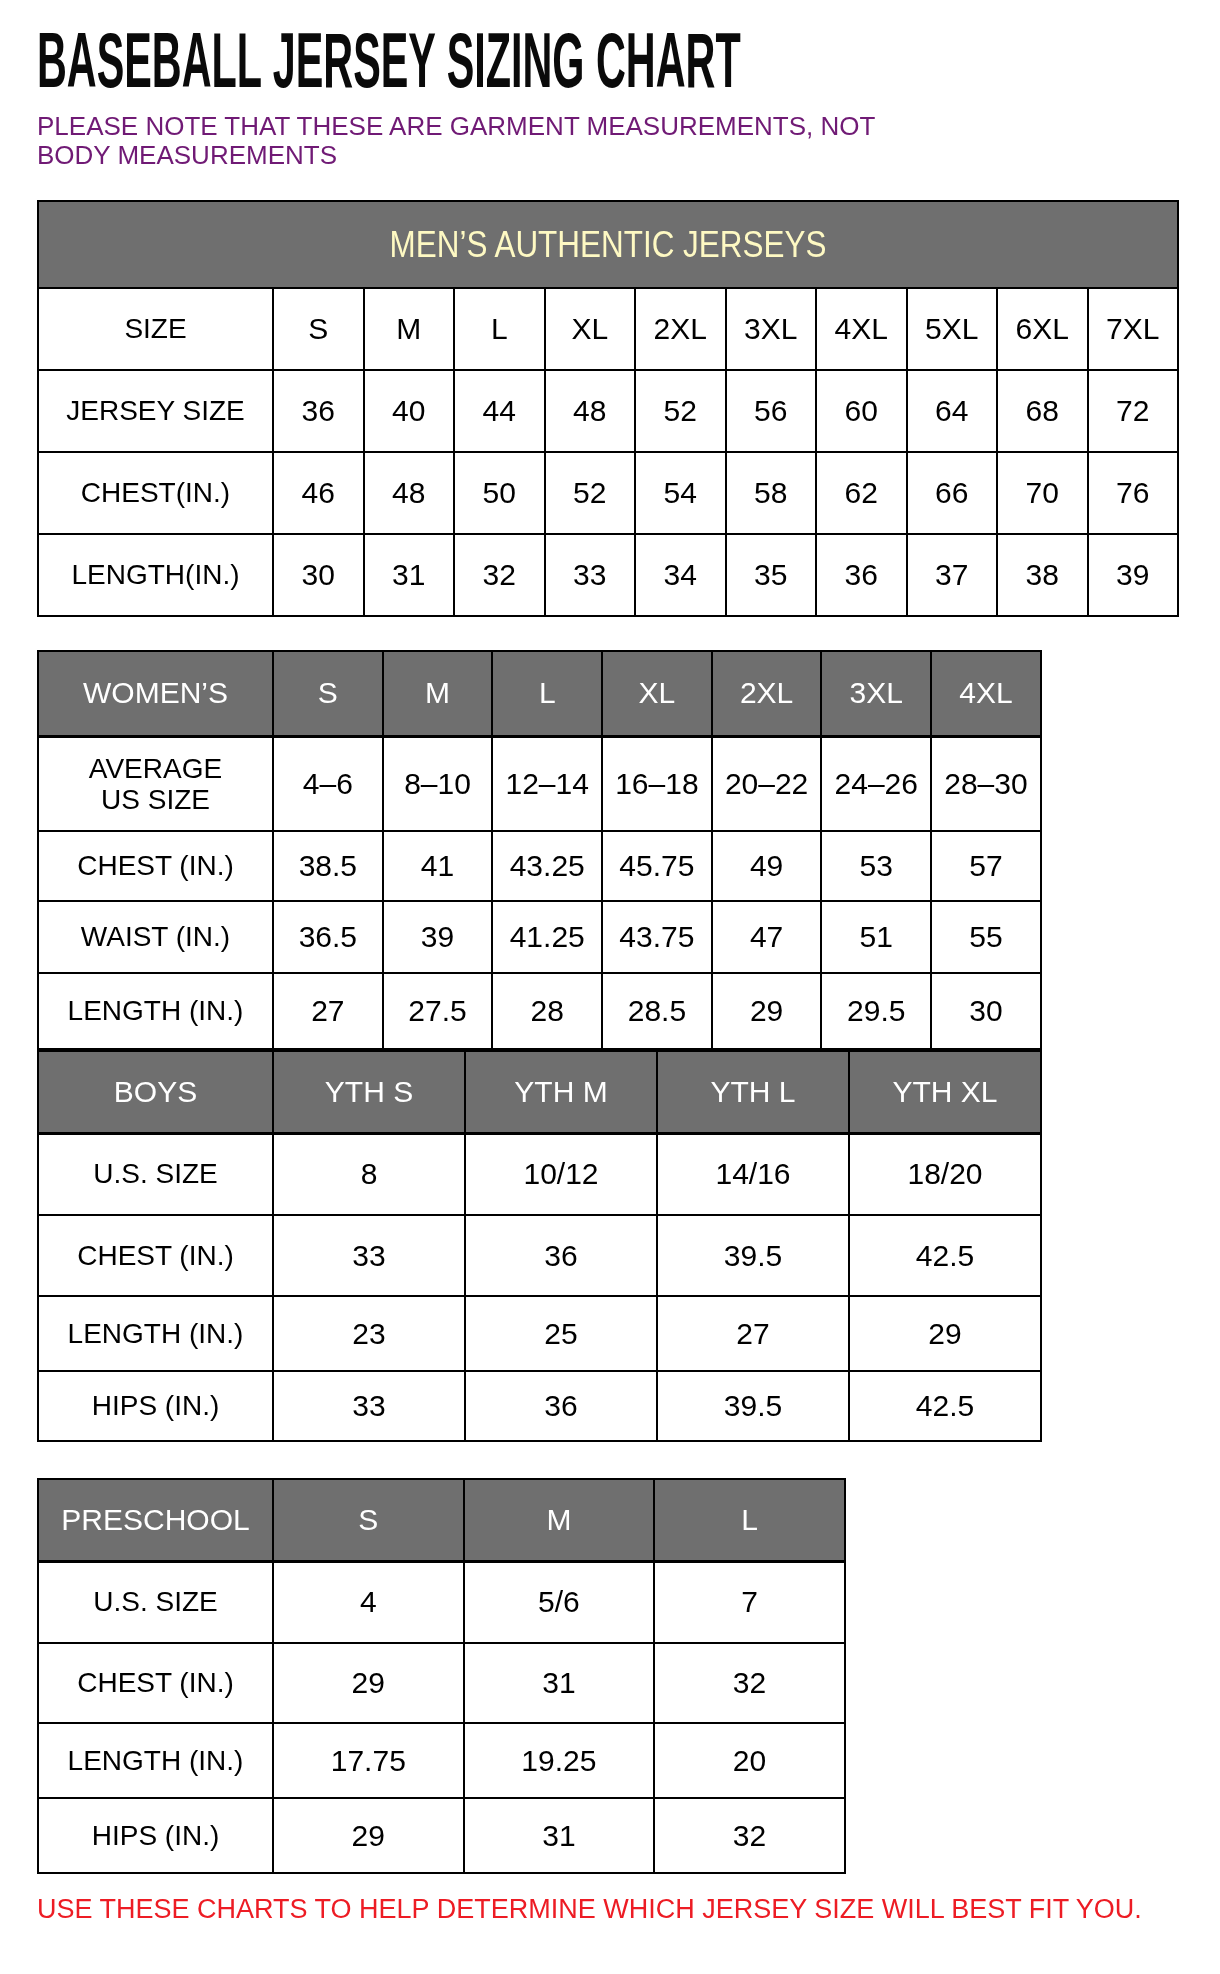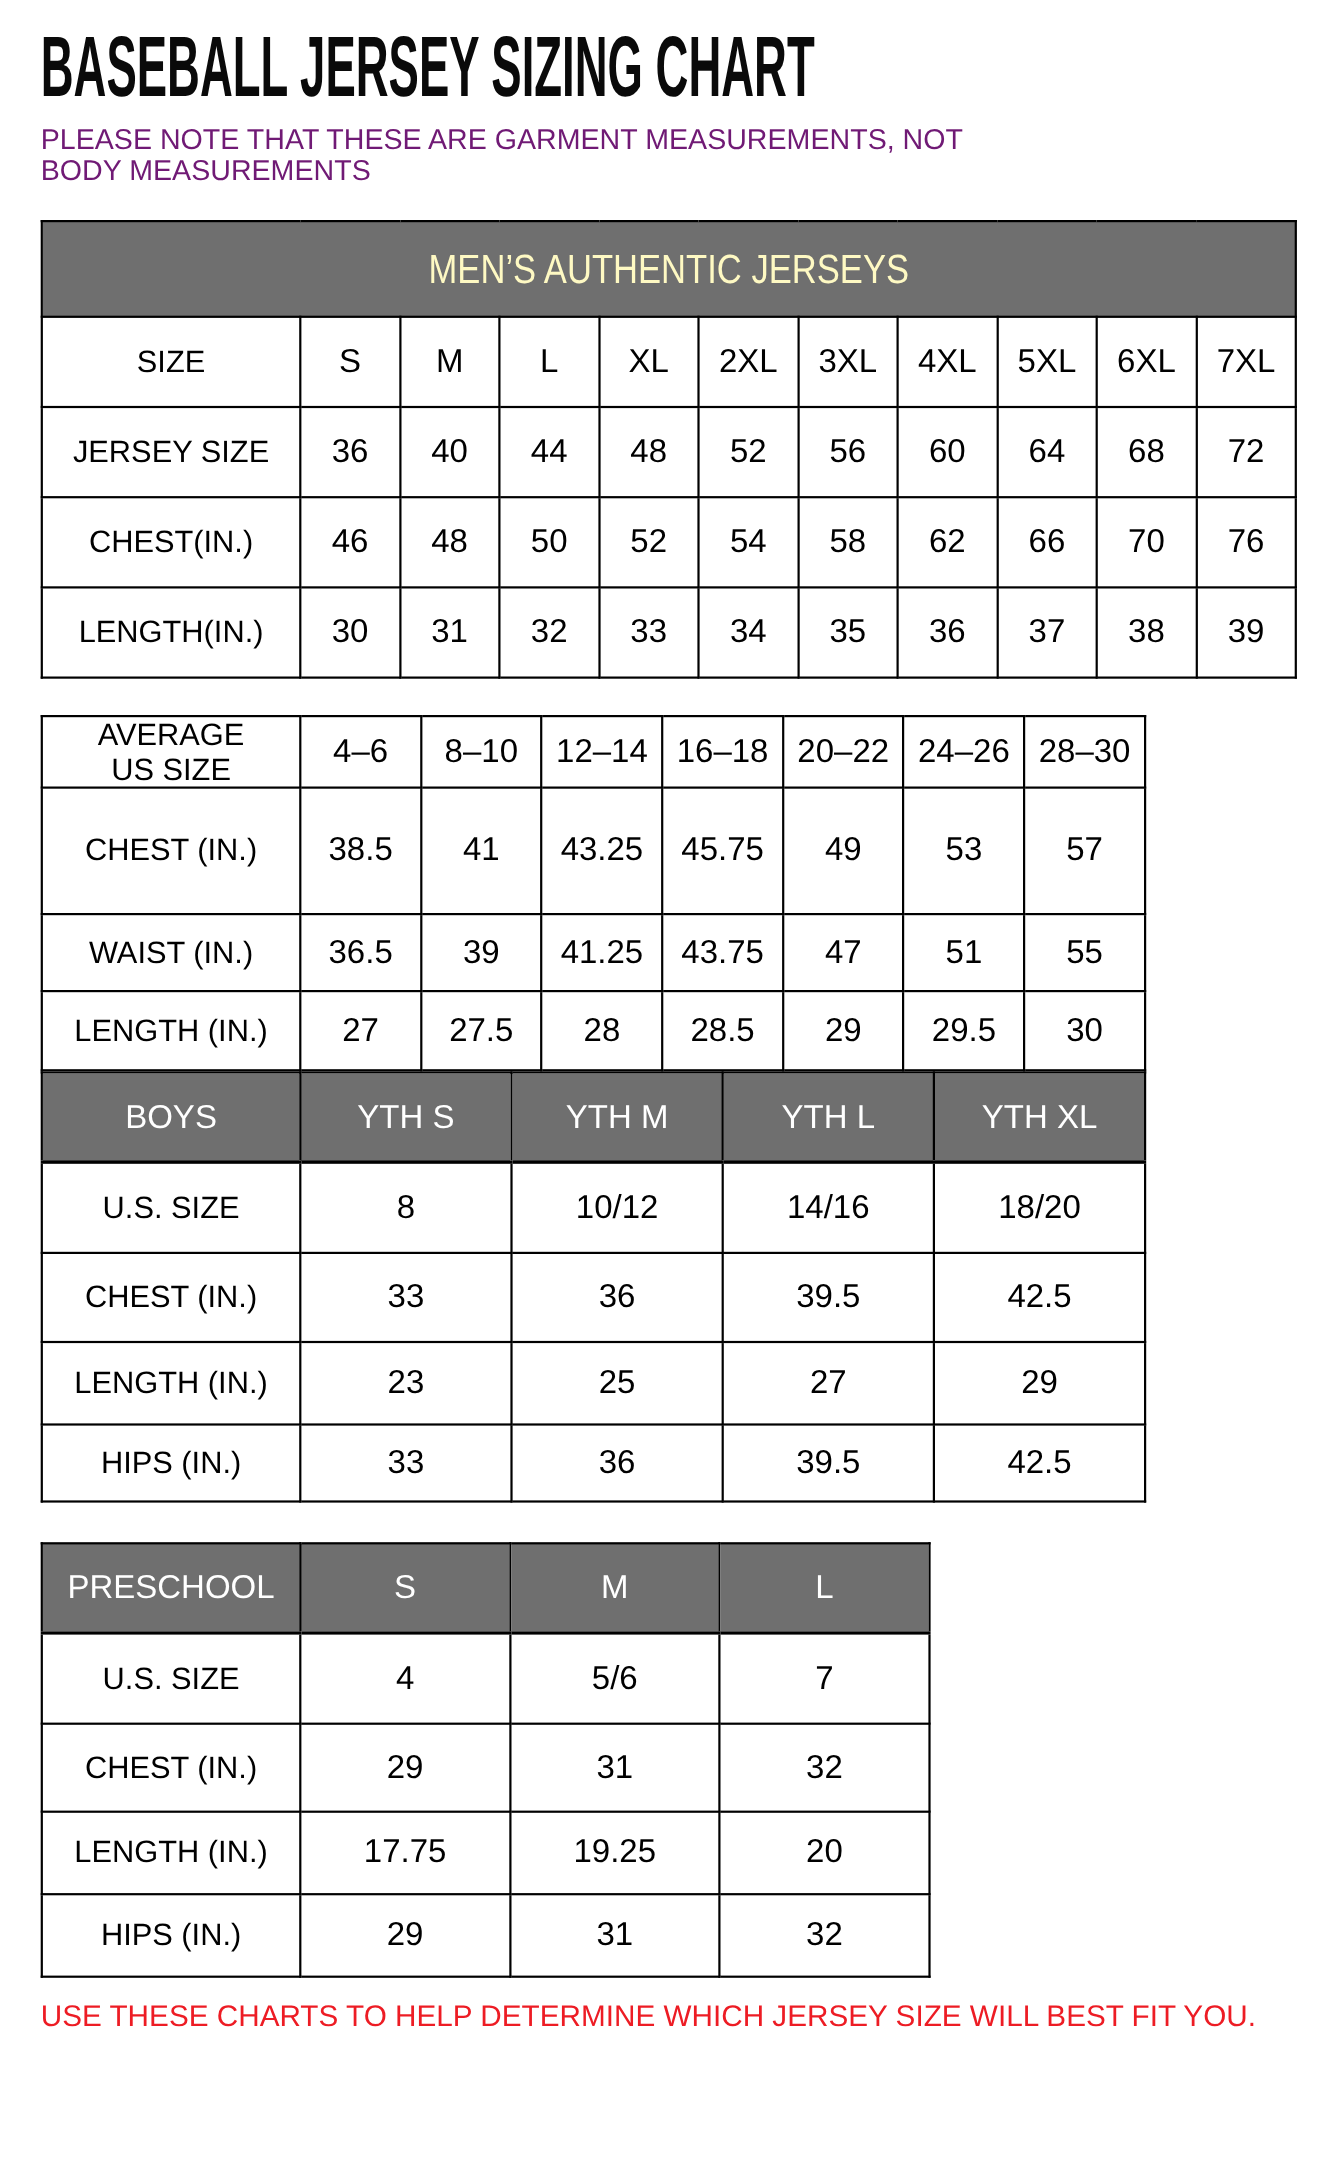--- a/index.html
+++ b/index.html
@@ -38,21 +38,21 @@
     background:#6f6f6f;color:#fef9c3;font-size:37px;
   }
   .cond{display:inline-block;transform:scaleX(0.85);white-space:nowrap;}
 
   #mens{width:1140px;margin-top:30px;}
   #mens tr.banner{height:87px;}
   #mens tr.r{height:82px;}
 
   #womens{width:1003px;margin-top:33px;}
   #womens tr.gray{height:85px;}
-  #womens tr:nth-child(2){height:115px;border-radius:25px;}
+  #womens tr:nth-child(2){height:95px;border-radius:25px;}
   #womens tr:nth-child(3){height:70px;}
   #womens tr:nth-child(4){height:72px;padding-left:12px;}
   #womens tr:nth-child(5){height:76px;}
   .lblwrap{font-size:28px;line-height:1.12;padding:0 40px;}
 
   #boys{width:1003px;}
   #boys tr.gray{height:82px;}
   #boys tr:nth-child(2){height:82px;}
   #boys tr:nth-child(3){height:81px;}
   #boys tr:nth-child(4){height:75px;}
@@ -155,20 +155,30 @@
       <col style="width:235px">
         <col style="width:109.7px">
         <col style="width:109.7px">
         <col style="width:109.7px">
         <col style="width:109.7px">
         <col style="width:109.7px">
         <col style="width:109.7px">
         <col style="width:109.7px">
     </colgroup>
     <tbody>
+        <tr class="gray">
+      <td>WOMEN’S</td>
+      <td>S</td>
+      <td>M</td>
+      <td>L</td>
+      <td>XL</td>
+      <td>2XL</td>
+      <td>3XL</td>
+      <td>4XL</td>
+    </tr>
     <tr>
       <td class="lblwrap">AVERAGE US SIZE</td>
       <td class="val">4–6</td>
       <td class="val">8–10</td>
       <td class="val">12–14</td>
       <td class="val">16–18</td>
       <td class="val">20–22</td>
       <td class="val">24–26</td>
       <td class="val">28–30</td>
     </tr>

